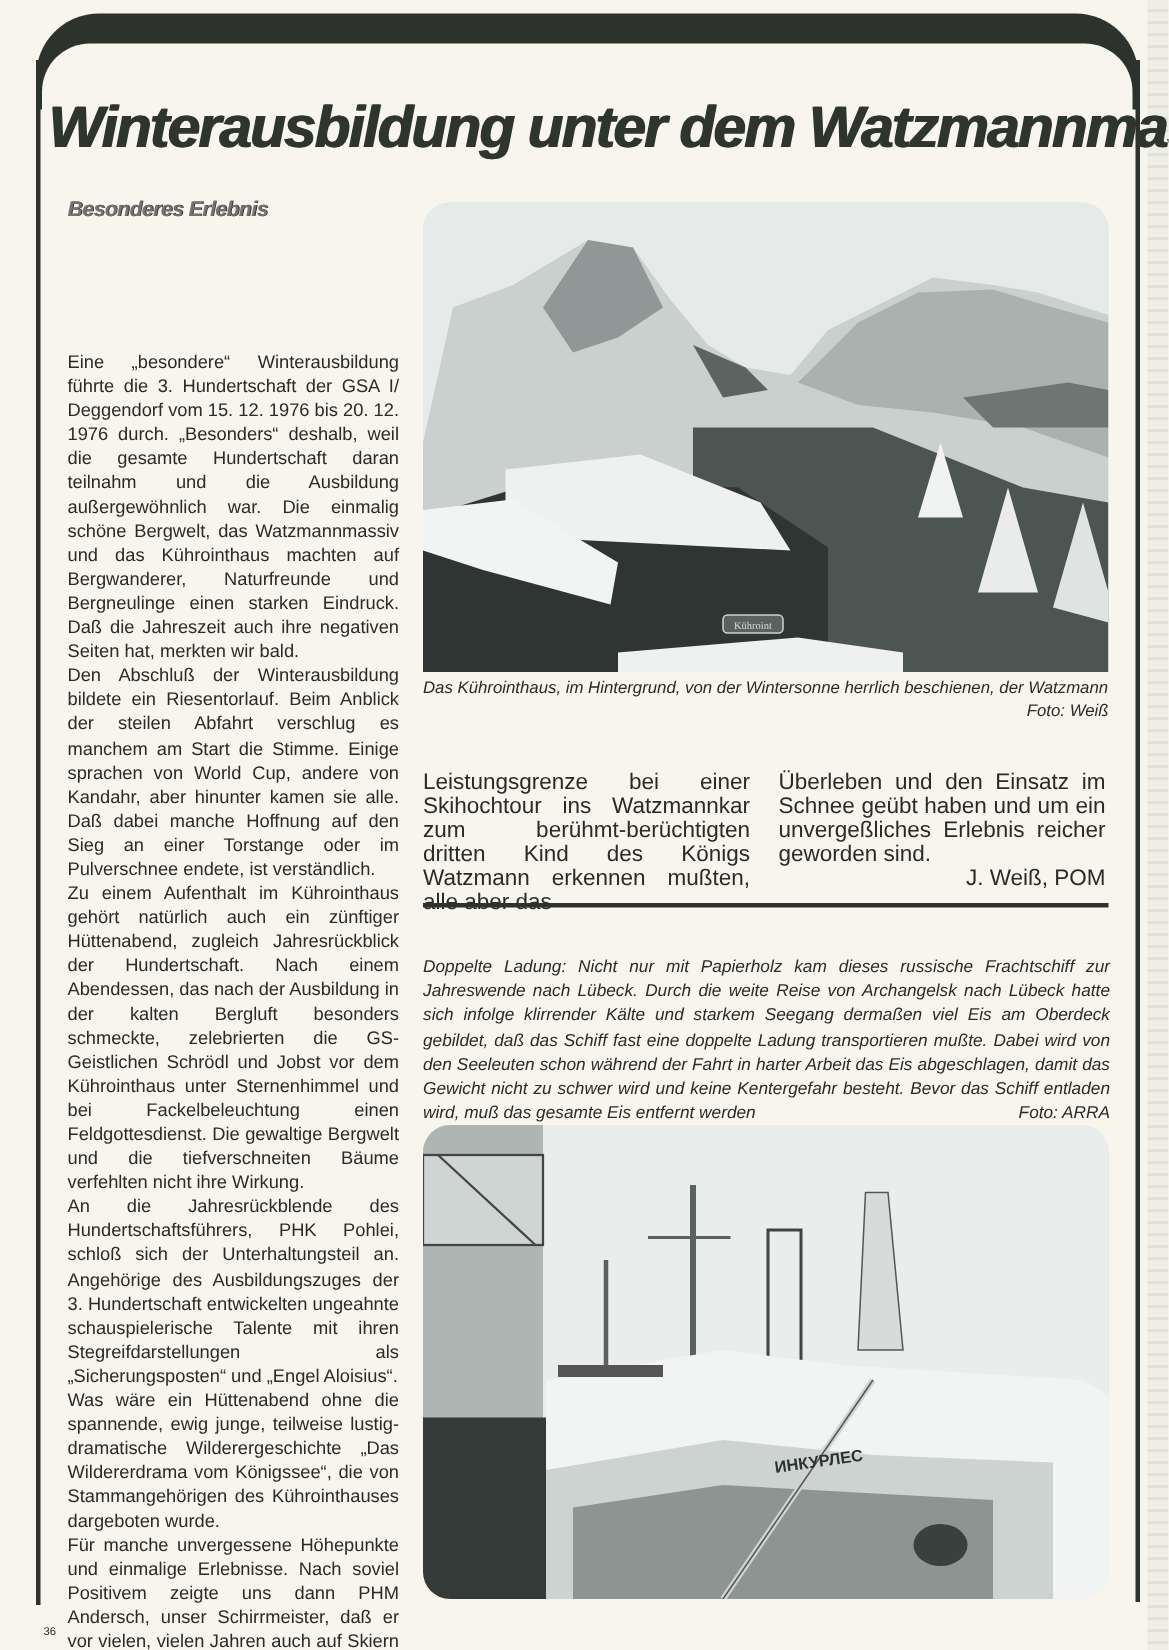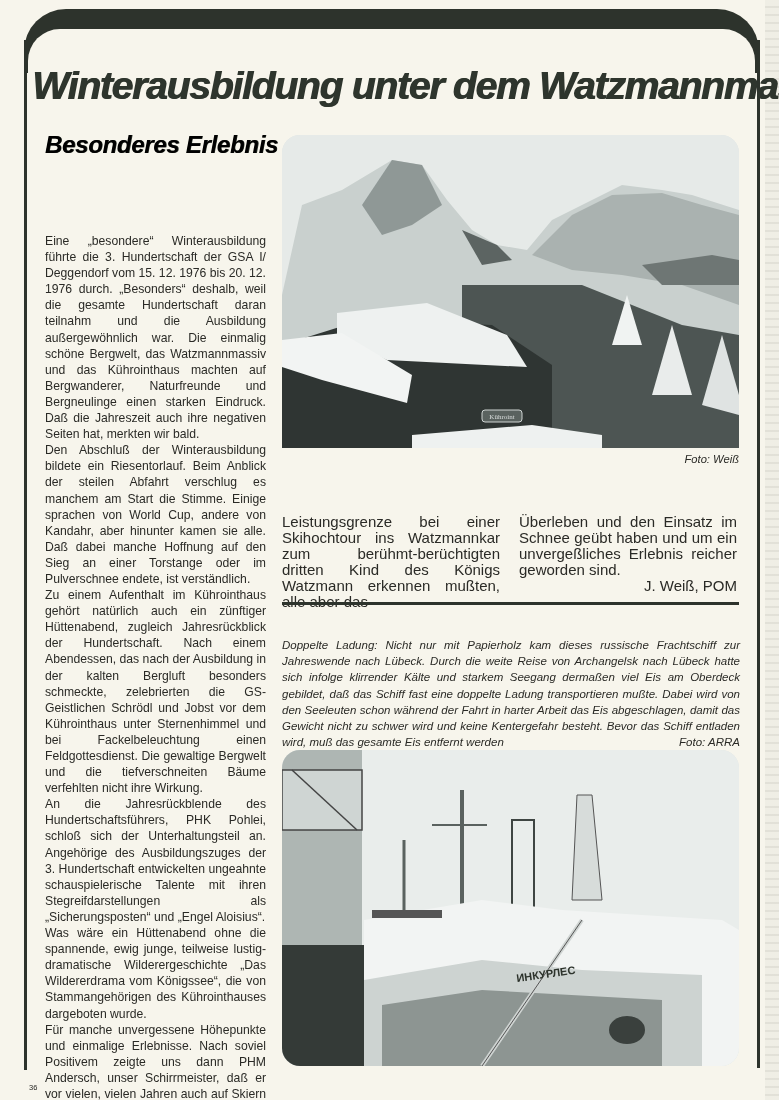--- a/index.html
+++ b/index.html
@@ -34,21 +34,21 @@
   }
   .main-title {
     position: absolute; left: 32px; top: 64px; width: 718px;
     text-align: left; font-weight: bold; font-style: italic;
     font-size: 39px; letter-spacing: -1.2px; color: #2e352d;
     text-shadow: 1px 0 0 #2e352d;
     white-space: nowrap;
   }
   .subtitle {
     position: absolute; left: 45px; top: 131px;
-    font-weight: bold; font-style: italic; font-size: 24px; color: #000000;
+    font-weight: bold; font-style: italic; font-size: 14px; color: #737373;
     letter-spacing: -0.3px; text-shadow: 0.6px 0 0 #2e352d;
   }
   .col-left {
     position: absolute; left: 45px; top: 233px; width: 221px;
     font-size: 12.2px; line-height: 16.1px; text-align: justify;
   }
   .col-left p { margin: 0; }
   .page-number {
     position: absolute; left: 29px; top: 1083px; font-size: 7.5px; font-weight: normal;
   }
@@ -121,20 +121,21 @@
     <polygon points="420,270 440,200 457,260 457,280" fill="#dfe3e2"></polygon>
     <polygon points="0,210 80,185 210,190 270,230 270,313 0,313" fill="#2f3533"></polygon>
     <polygon points="55,178 145,168 225,200 245,232 105,225 55,202" fill="#eef1f0"></polygon>
     <polygon points="0,205 60,198 130,240 125,268 40,245 0,232" fill="#f2f4f3"></polygon>
     <rect x="200" y="275" width="40" height="12" rx="3" fill="#5a625f" stroke="#cfd4d3"></rect>
     <text x="220" y="284" font-size="7" text-anchor="middle" fill="#d9dddc" font-family="Liberation Serif, serif">Kühroint</text>
     <polygon points="130,300 250,290 320,300 320,313 130,313" fill="#eef1f0"></polygon>
   </svg>
 </div>
 <div class="caption-1">
+  <span>Das Kührointhaus, im Hintergrund, von der Wintersonne herrlich beschienen, der Watzmann</span>
   <span class="credit">Foto: Weiß</span>
 </div>
 
 <div class="cont-col cont-a">
   <p>Leistungsgrenze bei einer Skihochtour ins Watzmannkar zum berühmt-berüchtigten dritten Kind des Königs Watzmann erkennen mußten, alle aber das</p>
 </div>
 <div class="cont-col cont-b">
   <p>Überleben und den Einsatz im Schnee geübt haben und um ein unvergeßliches Erlebnis reicher geworden sind.</p>
   <p class="author">J. Weiß, POM</p>
 </div>

